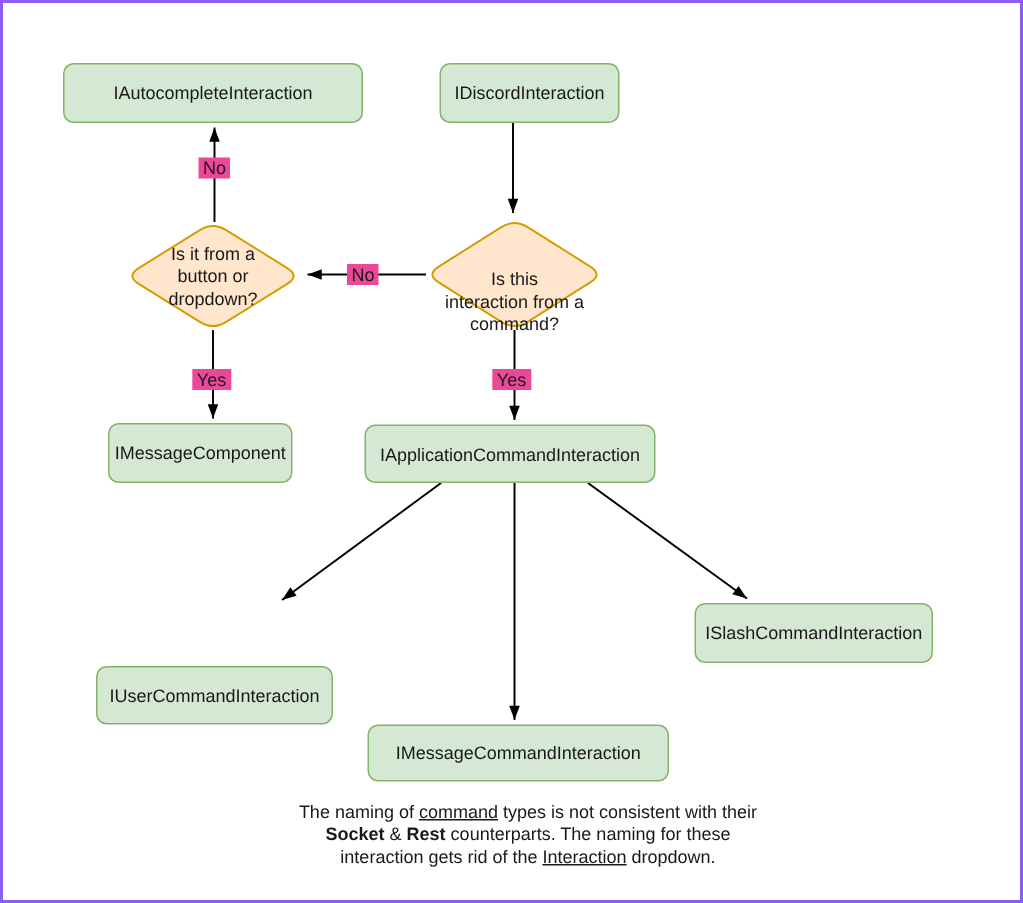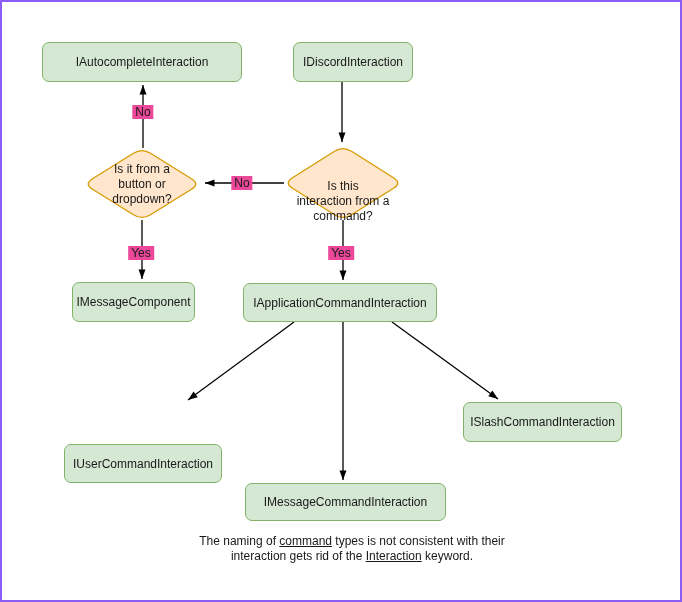--- a/index.html
+++ b/index.html
@@ -99,16 +99,17 @@
   <div class="elabel" style="left:141px;top:110px;">No</div>
 
   <div class="elabel" style="left:240px;top:181px;">No</div>
 
   <div class="elabel" style="left:139px;top:251px;">Yes</div>
 
   <div class="elabel" style="left:339px;top:251px;">Yes</div>
 
   <div class="note">
     <div><span>The naming of </span><span class="u">command</span><span> types is not consistent with their</span></div>
-    <div><span>interaction gets rid of the </span><span class="u">Interaction</span><span> keyword.</span></div>
+    <div><span class="b">Socket</span><span> &amp; </span><span class="b">Rest</span><span> counterparts. The naming for these</span></div>
+    <div><span>interaction gets rid of the </span><span class="u">Interaction</span><span> dropdown.</span></div>
   </div>
 
 </div>
 
 </body></html>

